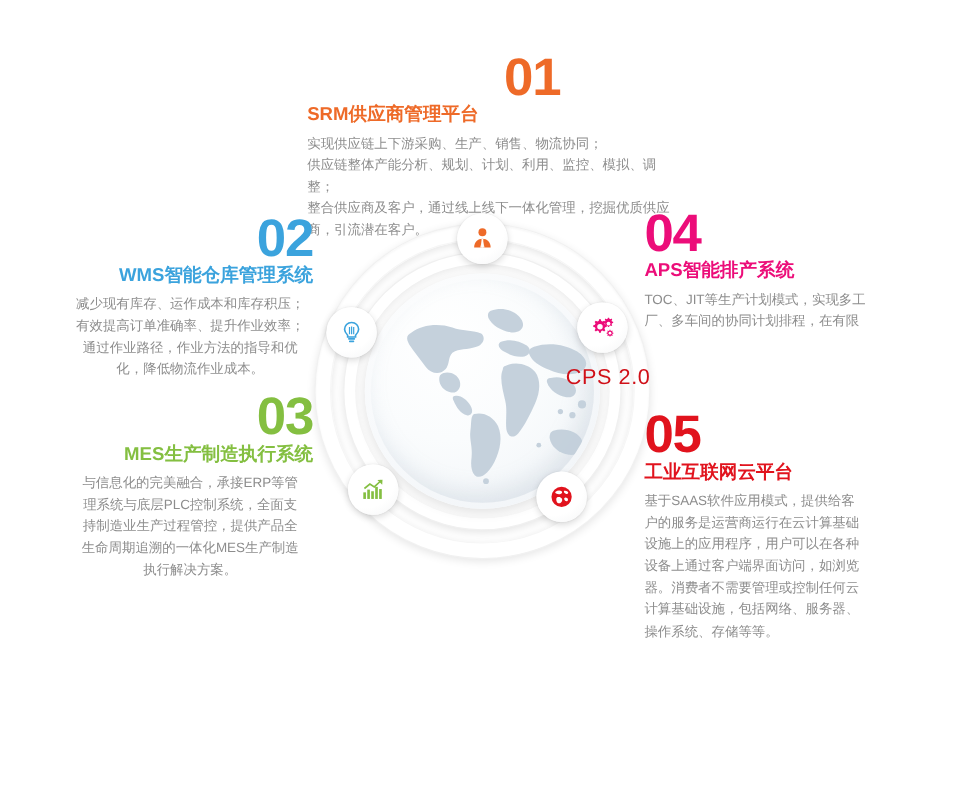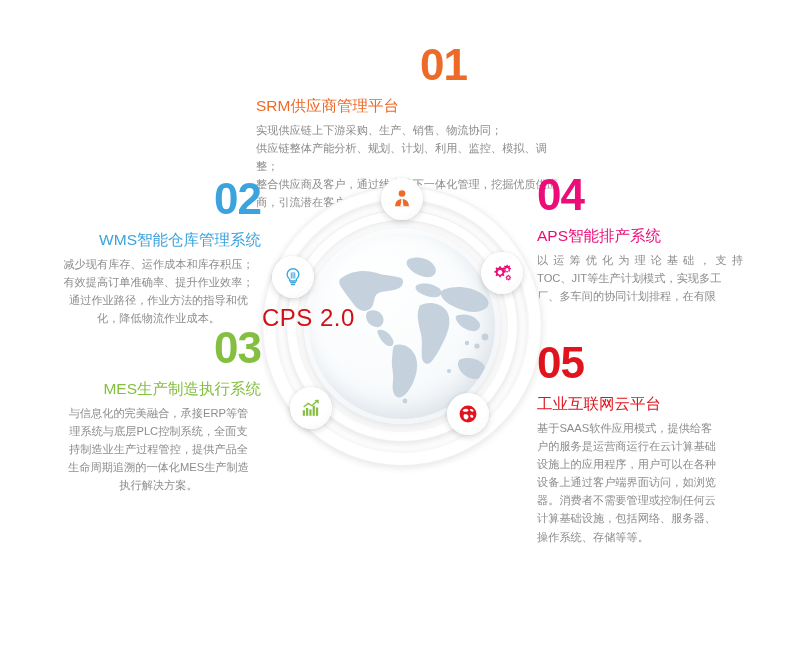--- a/index.html
+++ b/index.html
@@ -14,23 +14,23 @@
   
   .block { position: absolute; }
   .num {
     font-size: 44px;
     font-weight: bold;
     line-height: 0.95;
     letter-spacing: -1px;
   }
   .title {
     font-size: 15.5px;
-    font-weight: normal;
+    font-weight: bold;
     line-height: 1.35;
-    margin-top: 10px;
+    margin-top: 0;
     white-space: nowrap;
   }
   .body {
     font-size: 11.2px;
     line-height: 1.62;
     color: #8d8d8d;
     margin-top: 4px;
   }
   .body p { margin: 0; }
 
@@ -93,22 +93,22 @@
   #globe {
     left: 47px; top: 47px; width: 186px; height: 186px;
     overflow: hidden;
     background: radial-gradient(circle at 35% 28%, #ffffff 0%, #fafcfd 45%, #eff3f7 100%);
     box-shadow: inset -6px -8px 18px rgba(160,175,190,0.25);
   }
   #globe svg { position: absolute; left: 0; top: 0; }
   #cps-label {
     position: absolute;
     left: 0; top: 118px; width: 280px;
-    text-align: left;
-    font-size: 24px;
+    text-align: right;
+    font-size: 18px;
     color: #d01018;
     letter-spacing: 0.5px;
     font-family: "Liberation Sans", sans-serif;
   }
 
   
   .bubble {
     position: absolute;
     width: 42px; height: 42px;
     border-radius: 50%;
@@ -159,21 +159,20 @@
       <p>持制造业生产过程管控，提供产品全</p>
       <p>生命周期追溯的一体化MES生产制造</p>
       <p>执行解决方案。</p>
     </div>
   </div>
 
   <div class="block c-pink" id="blk-04">
     <div class="num">04</div>
     <div class="title">APS智能排产系统</div>
     <div class="body justify">
-      <p style="text-align-last:justify;">以运筹优化为理论基础，支持</p>
       <p>TOC、JIT等生产计划模式，实现多工</p>
       <p>厂、多车间的协同计划排程，在有限</p>
     </div>
   </div>
 
   <div class="block c-red" id="blk-05">
     <div class="num">05</div>
     <div class="title">工业互联网云平台</div>
     <div class="body">
       <p>基于SAAS软件应用模式，提供给客</p>

